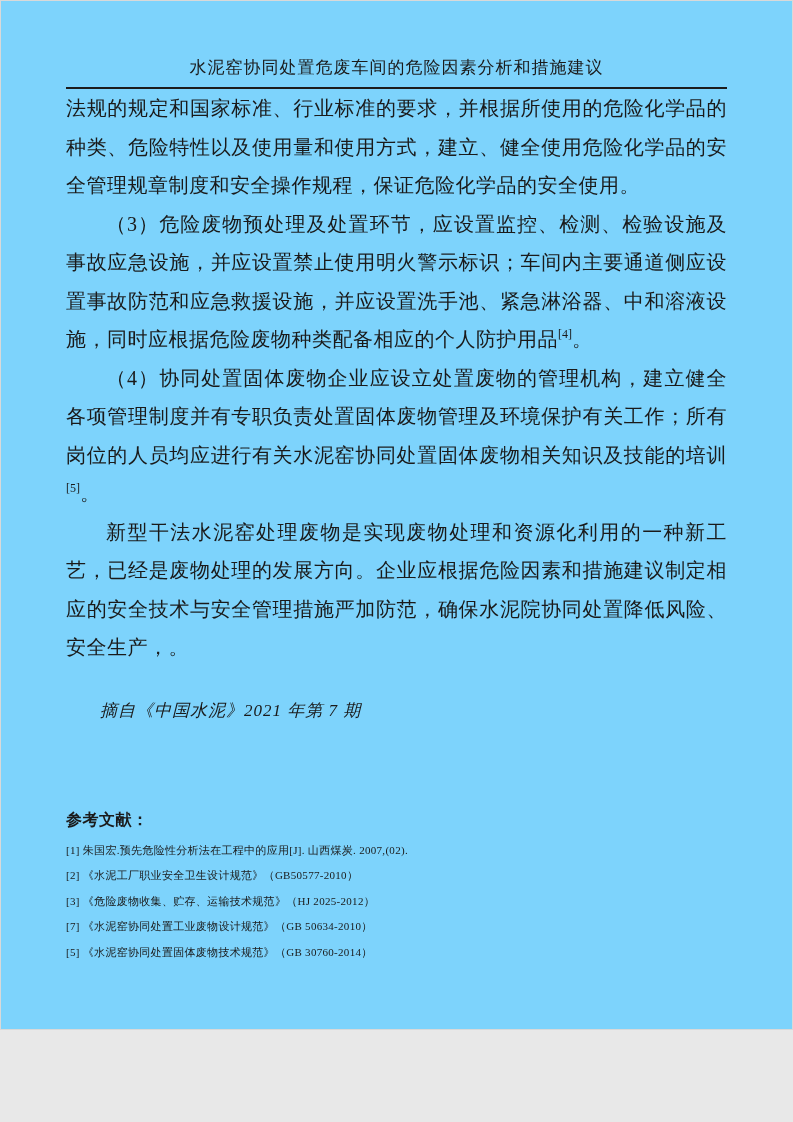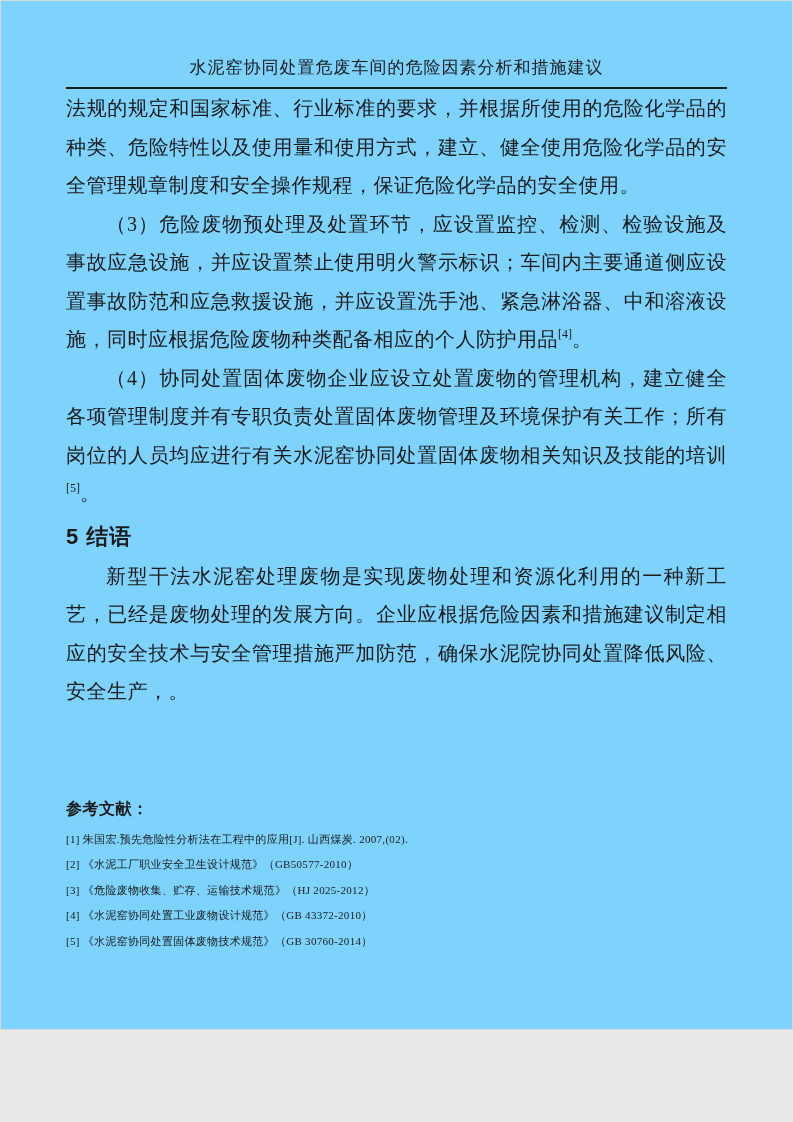--- a/index.html
+++ b/index.html
@@ -109,31 +109,31 @@
       <span>水泥窑协同处置危废车间的危险因素分析和措施建议</span>
     </div>
 
     <p class="body-text"><span>法规的规定和国家标准、行业标准的要求，并根据所使用的危险化学品的种类、危险特性以及使用量和使用方式，建立、健全使用危险化学品的安全管理规章制度和安全操作规程，保证危险化学品的安全使用。</span></p>
 
     <p class="body-text indent"><span>（3）危险废物预处理及处置环节，应设置监控、检测、检验设施及事故应急设施，并应设置禁止使用明火警示标识；车间内主要通道侧应设置事故防范和应急救援设施，并应设置洗手池、紧急淋浴器、中和溶液设施，同时应根据危险废物种类配备相应的个人防护用品</span><sup>[4]</sup><span>。</span></p>
 
     <p class="body-text indent"><span>（4）协同处置固体废物企业应设立处置废物的管理机构，建立健全各项管理制度并有专职负责处置固体废物管理及环境保护有关工作；所有岗位的人员均应进行有关水泥窑协同处置固体废物相关知识及技能的培训</span><sup>[5]</sup><span>。</span></p>
 
 
-    <h2 class="section-heading">5 结语</h2>
 
     <p class="body-text indent"><span>新型干法水泥窑处理废物是实现废物处理和资源化利用的一种新工艺，已经是废物处理的发展方向。企业应根据危险因素和措施建议制定相应的安全技术与安全管理措施严加防范，确保水泥院协同处置降低风险、安全生产，。</span></p>
 
+    <p class="source-line">摘自《中国水泥》2021 年第 7 期</p>
 
     <div class="references">
       <div class="ref-heading">参考文献：</div>
       <div class="ref-item">[1] 朱国宏.预先危险性分析法在工程中的应用[J]. 山西煤炭. 2007,(02).</div>
       <div class="ref-item">[2] 《水泥工厂职业安全卫生设计规范》（GB50577-2010）</div>
       <div class="ref-item">[3] 《危险废物收集、贮存、运输技术规范》（HJ 2025-2012）</div>
-      <div class="ref-item">[4] 《水泥窑协同处置工业废物设计规范》（GB 43372-2010）</div>
+      <div class="ref-item">[7] 《水泥窑协同处置工业废物设计规范》（GB 50634-2010）</div>
       <div class="ref-item">[5] 《水泥窑协同处置固体废物技术规范》（GB 30760-2014）</div>
     </div>
 
   </div>
 
   <div class="page-footer">
     <div class="footer-rule"></div>
     <div class="footer-row">
       <span class="page-number">44</span>
       <span class="issue-label">2021.No.4</span>

